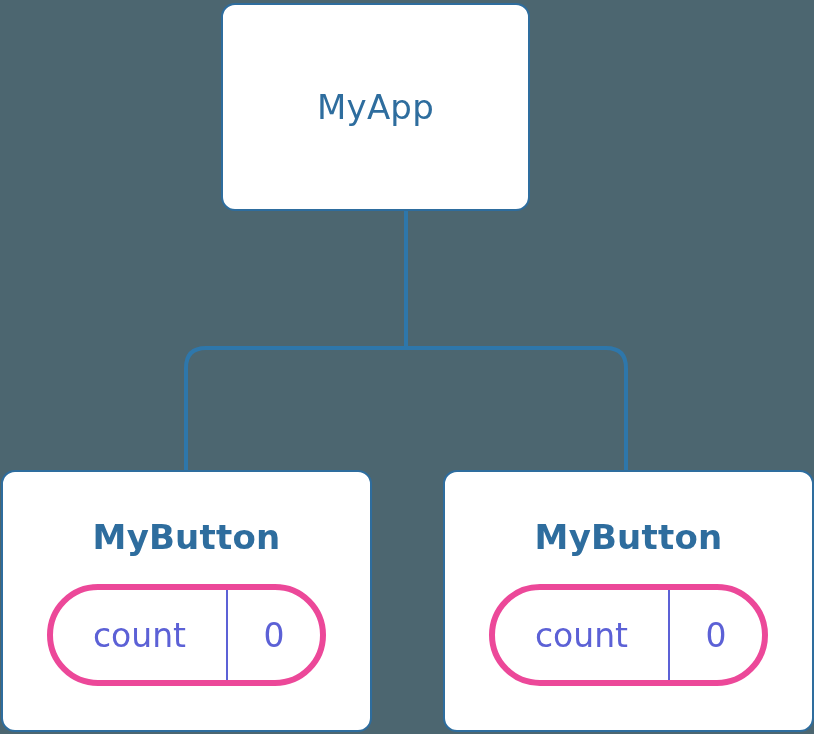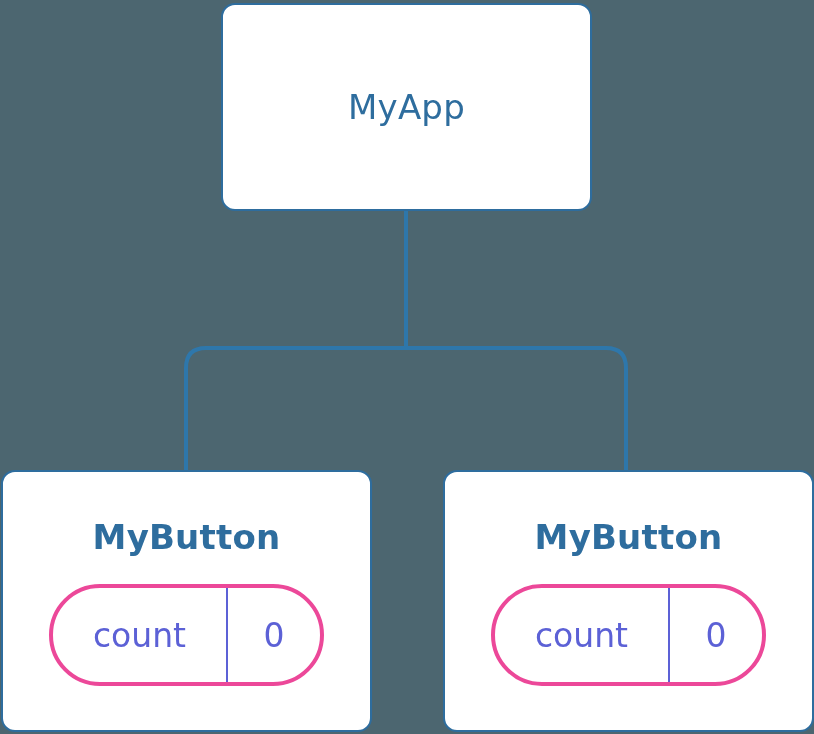--- a/index.html
+++ b/index.html
@@ -41,21 +41,21 @@
     border-radius: 14px;
     box-sizing: border-box;
     display: flex;
     flex-direction: column;
     align-items: center;
   }
 
   .node-root {
     left: 221px;
     top: 3px;
-    width: 371px;
+    width: 309px;
     height: 208px;
     justify-content: center;
   }
 
   .node-child-left {
     left: 1px;
     top: 470px;
     width: 371px;
     height: 262px;
   }
@@ -80,21 +80,21 @@
     margin-top: 48px;
     font-weight: bold;
   }
 
   
   .state-pill {
     margin-top: 30px;
     display: flex;
     align-items: stretch;
     height: 102px;
-    border: 4px solid #ec4899;
+    border: 6px solid #ec4899;
     border-radius: 51px;
     box-sizing: border-box;
     background: transparent;
     overflow: hidden;
   }
 
   .state-key,
   .state-value {
     display: flex;
     align-items: center;

